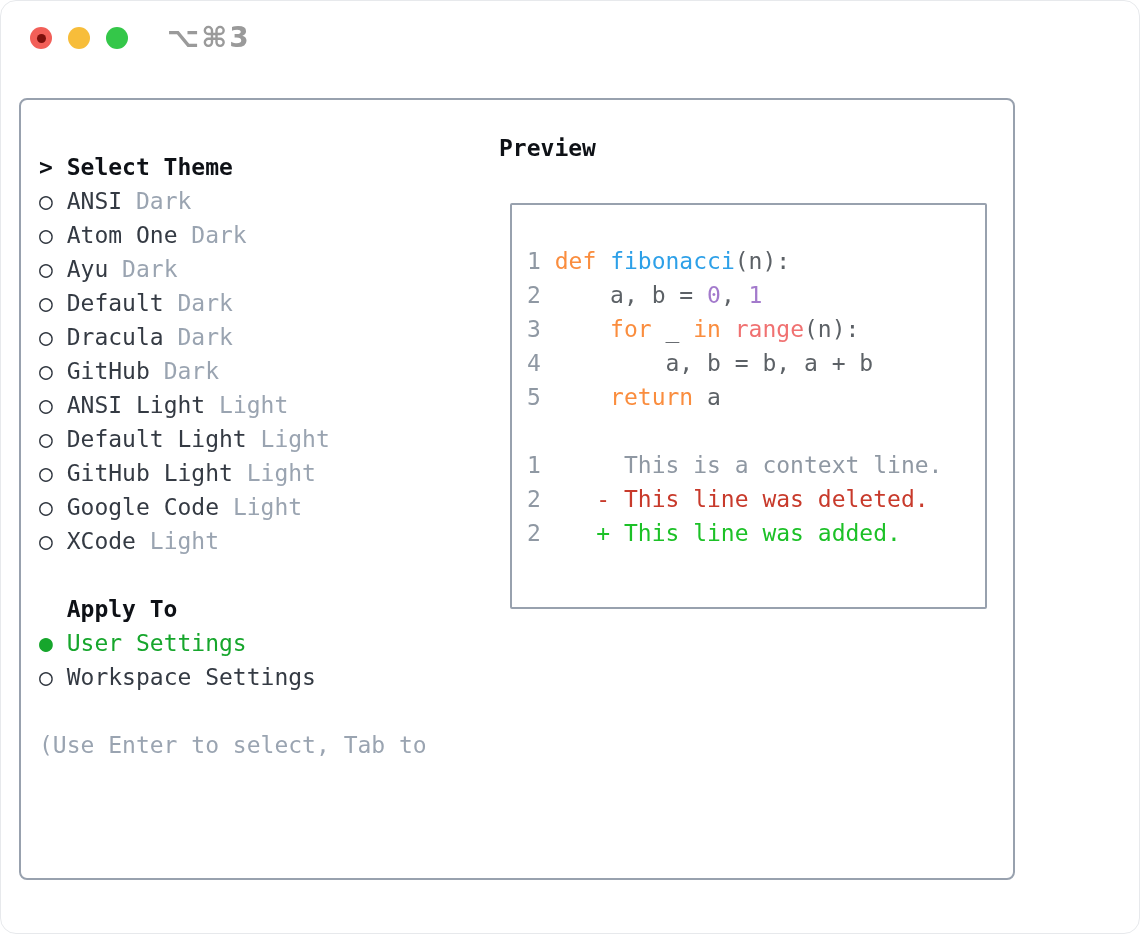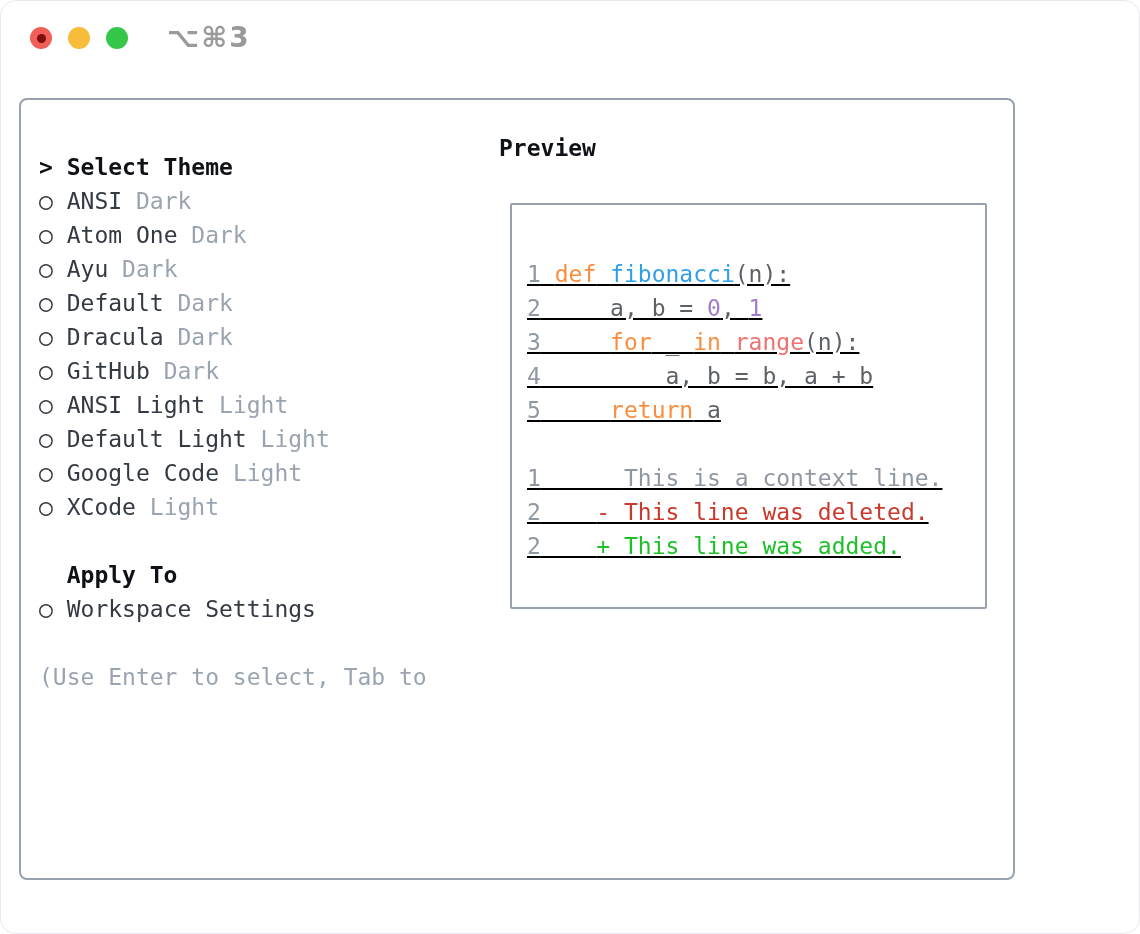--- a/index.html
+++ b/index.html
@@ -38,21 +38,21 @@
   .theme-rows{left:38px; top:149px;}
   .row{height:34px; line-height:34px; white-space:pre;}
   .preview-heading{
     position:absolute; left:498px; top:130px; height:34px; line-height:34px;
     font-weight:bold; color:var(--c-heading); white-space:pre;
   }
   .preview-box{
     position:absolute; left:509px; top:202px; width:477px; height:406px;
     border:2px solid var(--c-box_border); border-radius:2px; box-sizing:border-box; background:#fff;
   }
-  .preview-rows{left:526px; top:222px;text-decoration:underline;}
+  .preview-rows{left:526px; top:209px;}
   
   .sg-heading{color:var(--c-heading); font-weight:bold;}
   .sg-item{color:var(--c-item);}
   .sg-dim{color:var(--c-dim);}
   .sg-green{color:var(--c-selected_green);}
   .sg-num{color:var(--c-line_number);}
   .sg-code{color:var(--c-code_default);}
   .sg-kw{color:var(--c-keyword_orange);}
   .sg-fn{color:var(--c-function_blue);}
   .sg-lit{color:var(--c-number_purple);}
@@ -80,24 +80,26 @@
   <div class="rows theme-rows">
       <div class="row"><span class="sg-heading">&gt; Select Theme</span></div>
       <div class="row"><span class="sg-item">○ </span><span class="sg-item">ANSI </span><span class="sg-dim">Dark</span></div>
       <div class="row"><span class="sg-item">○ </span><span class="sg-item">Atom One </span><span class="sg-dim">Dark</span></div>
       <div class="row"><span class="sg-item">○ </span><span class="sg-item">Ayu </span><span class="sg-dim">Dark</span></div>
       <div class="row"><span class="sg-item">○ </span><span class="sg-item">Default </span><span class="sg-dim">Dark</span></div>
       <div class="row"><span class="sg-item">○ </span><span class="sg-item">Dracula </span><span class="sg-dim">Dark</span></div>
       <div class="row"><span class="sg-item">○ </span><span class="sg-item">GitHub </span><span class="sg-dim">Dark</span></div>
       <div class="row"><span class="sg-item">○ </span><span class="sg-item">ANSI Light </span><span class="sg-dim">Light</span></div>
       <div class="row"><span class="sg-item">○ </span><span class="sg-item">Default Light </span><span class="sg-dim">Light</span></div>
+      <div class="row"><span class="sg-item">○ </span><span class="sg-item">GitHub Light </span><span class="sg-dim">Light</span></div>
       <div class="row"><span class="sg-item">○ </span><span class="sg-item">Google Code </span><span class="sg-dim">Light</span></div>
       <div class="row"><span class="sg-item">○ </span><span class="sg-item">XCode </span><span class="sg-dim">Light</span></div>
       <div class="row"></div>
       <div class="row"><span class="sg-heading">  Apply To</span></div>
+      <div class="row"><span class="sg-green">● </span><span class="sg-green">User Settings</span></div>
       <div class="row"><span class="sg-item">○ </span><span class="sg-item">Workspace Settings</span></div>
       <div class="row"></div>
       <div class="row"><span class="sg-dim">(Use Enter to select, Tab to</span></div>
     </div>
 
   <div class="preview-heading">Preview</div>
   <div class="preview-box"></div>
   <div class="rows preview-rows">
       <div class="row"></div>
       <div class="row"><span class="sg-num">1</span><span class="sg-code"> </span><span class="sg-kw">def</span><span class="sg-code"> </span><span class="sg-fn">fibonacci</span><span class="sg-code">(n):</span></div>

